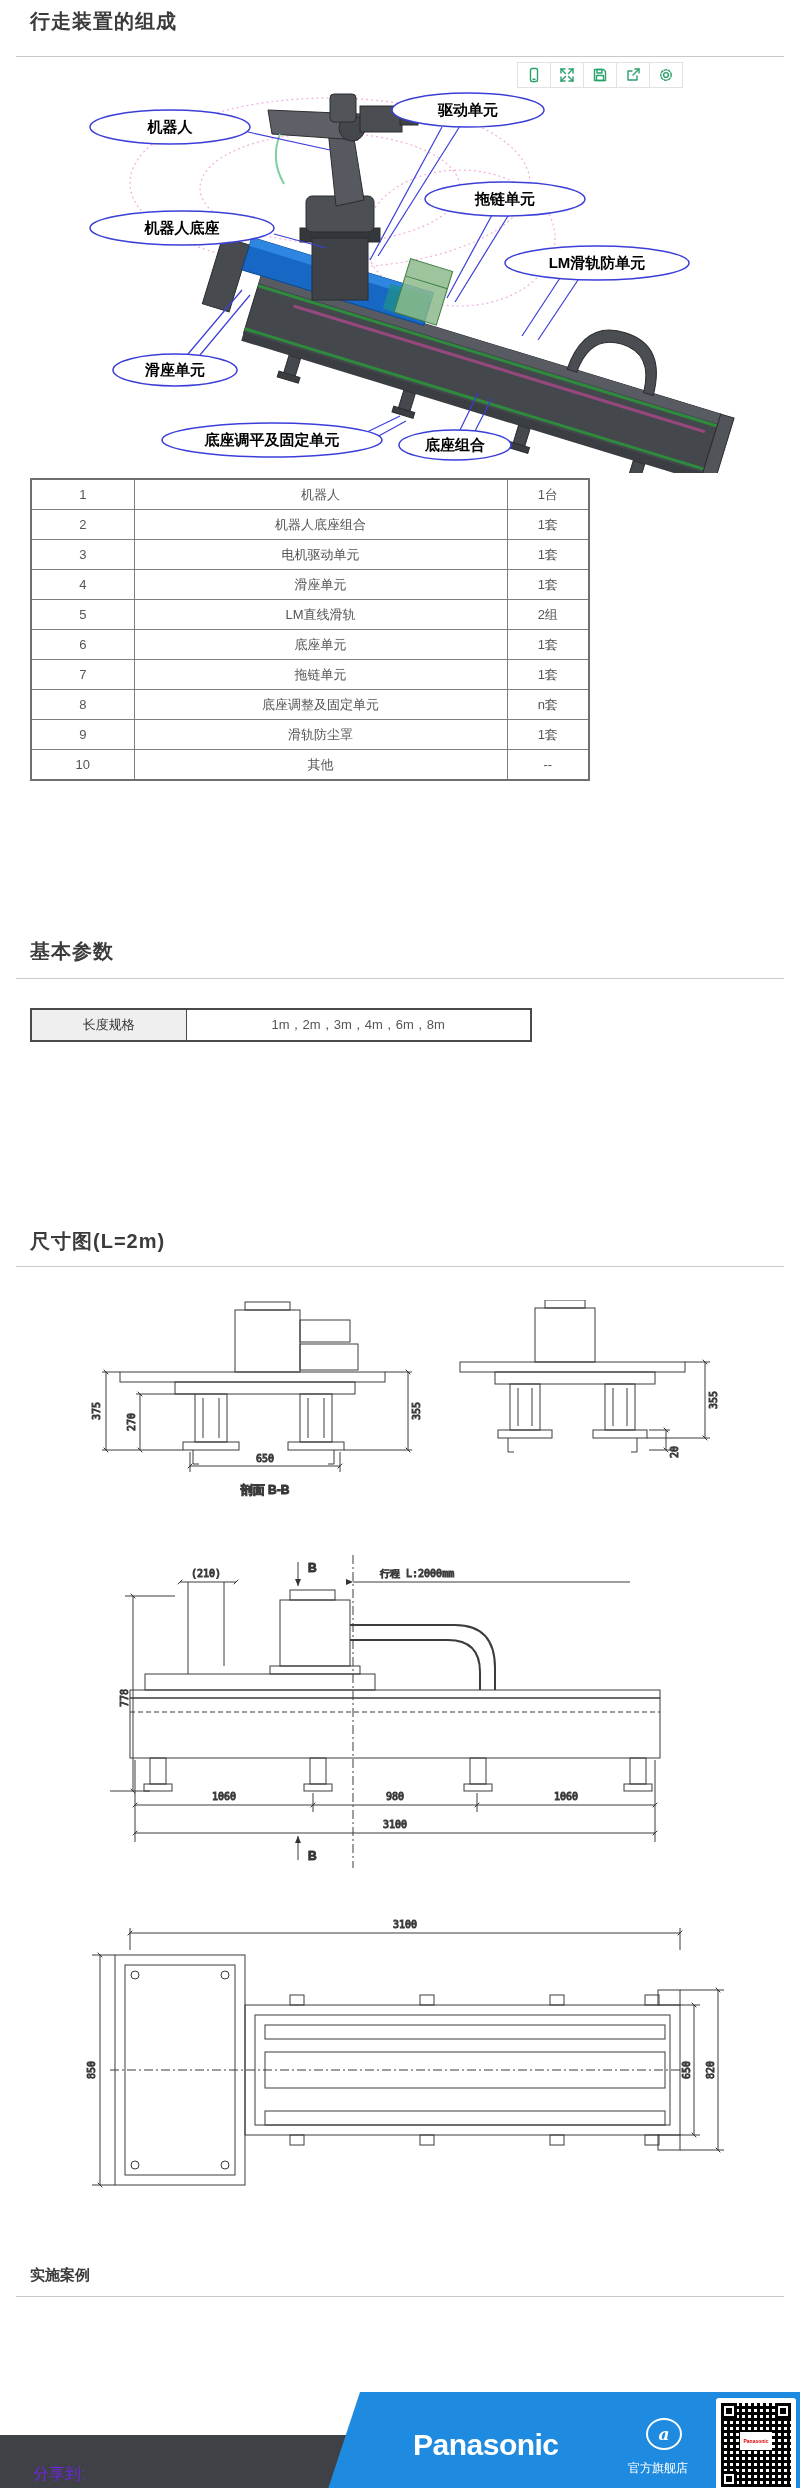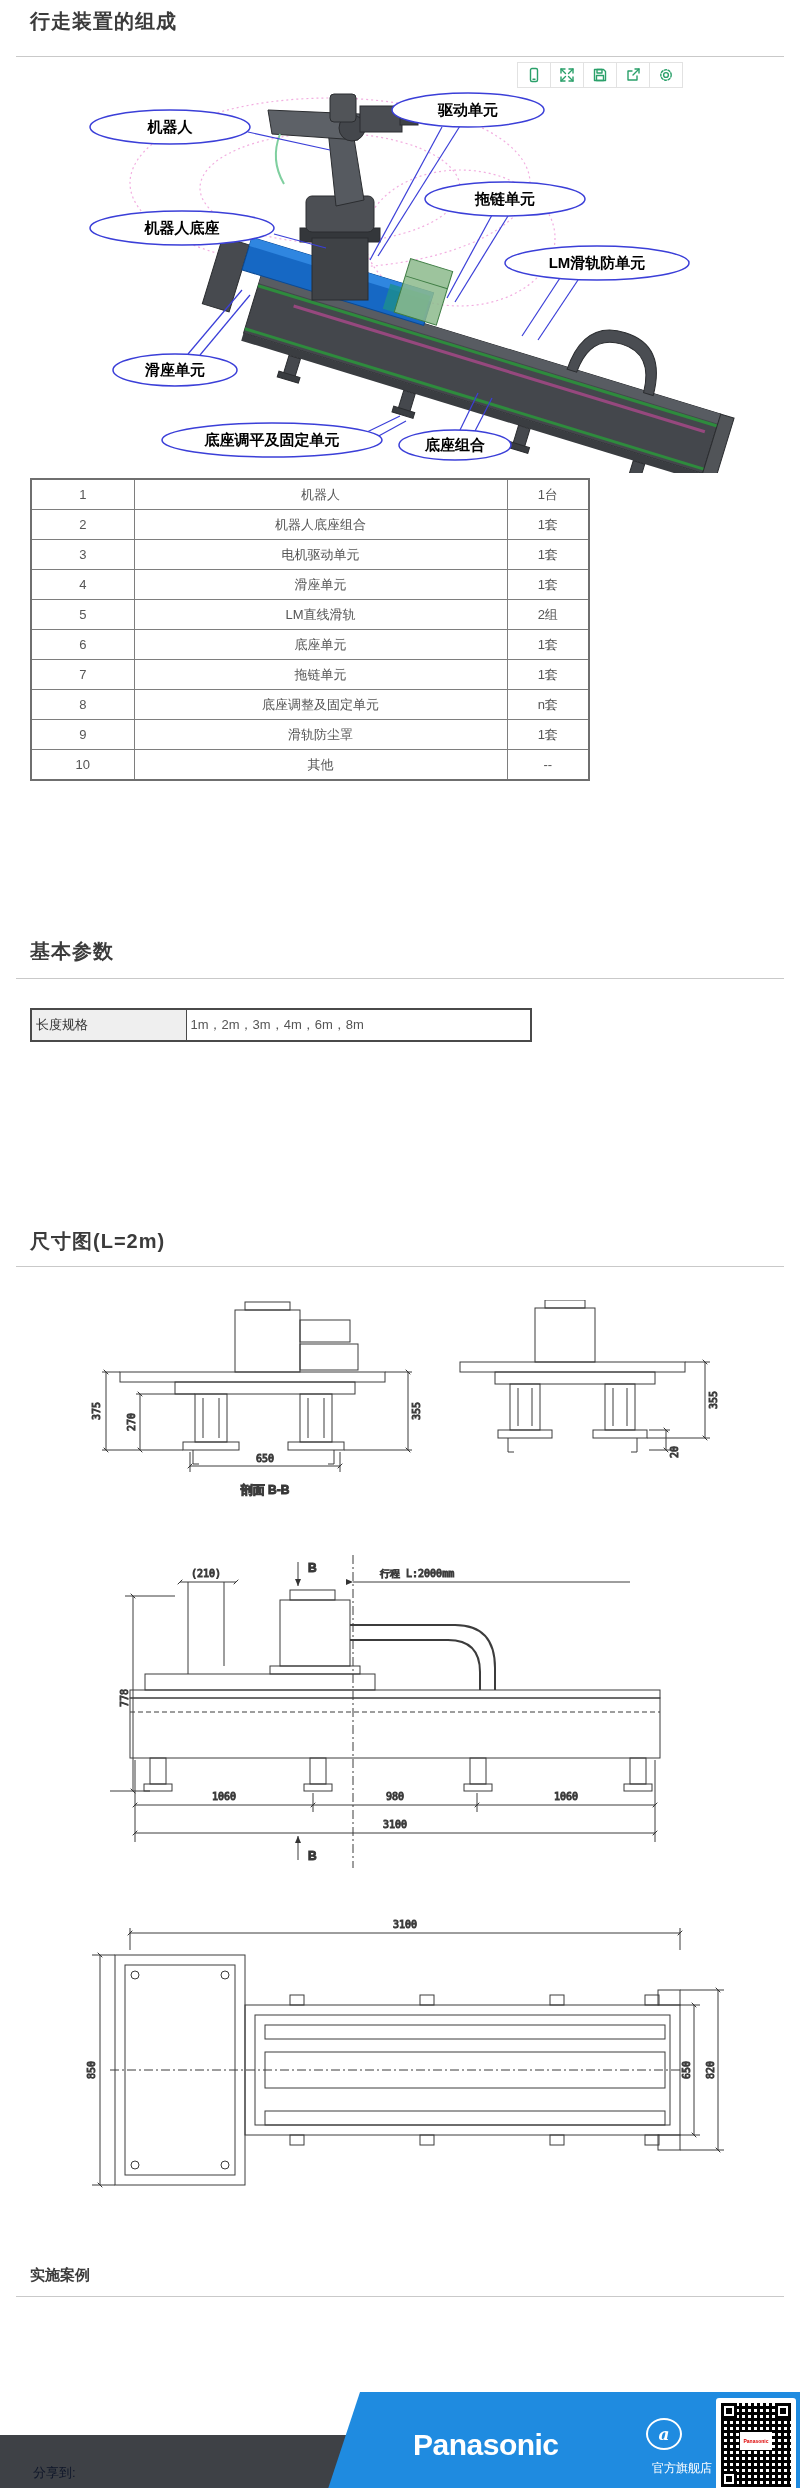--- a/index.html
+++ b/index.html
@@ -11,38 +11,38 @@
   
   .toolbar{position:absolute;left:517px;top:62px;display:flex;background:#fff;border:1px solid #e2e2e2;}
   .tool{width:32px;height:24px;display:flex;align-items:center;justify-content:center;border-left:1px solid #e2e2e2;cursor:pointer;}
   .tool:first-child{border-left:none;}
   .tool svg{stroke:#2aa06a;fill:none;stroke-width:1.4;stroke-linecap:round;stroke-linejoin:round;}
   
   table.comp{position:absolute;left:30px;top:478px;width:558px;border-collapse:collapse;table-layout:fixed;font-size:13px;color:#555;border:2px solid #6f6f6f;}
   table.comp th,table.comp td{border:1px solid #7e7e7e;height:29px;text-align:center;padding:0 4px;font-weight:normal;}
   table.comp th{background:#f2f2f2;color:#3c3c3c;font-weight:bold;}
   table.params{position:absolute;left:30px;top:1008px;width:500px;border-collapse:collapse;table-layout:fixed;font-size:13px;color:#555;border:2px solid #4a4a4a;}
-  table.params td{border:1px solid #4a4a4a;height:30px;padding:0 4px;}
+  table.params td{border:1px solid #4a4a4a;height:30px;text-align:center;padding:0 4px;}
   table.params td.lab{background:#efefef;color:#333;}
   
   .callout-t{font:bold 15px "Liberation Sans","DejaVu Sans",sans-serif;fill:#000;}
   .dim{font:10px "DejaVu Sans Mono","Liberation Mono",monospace;fill:#333;}
   .cap{font:bold 12px "Liberation Sans","DejaVu Sans",sans-serif;fill:#333;}
   .blabel{font:bold 12px "Liberation Sans","DejaVu Sans",sans-serif;fill:#333;}
   
   .footer{position:absolute;left:0;top:2392px;width:800px;height:100px;}
   .footer-dark{position:absolute;left:0;top:43px;width:800px;height:57px;background:#3e4146;}
   .footer-blue{position:absolute;left:0;top:0;width:800px;height:100px;background:#1f8be0;
     clip-path:polygon(360px 0,800px 0,800px 100px,327px 100px);}
-  .share{position:absolute;left:33px;top:72px;color:#0f172a;font-size:13px;}
+  .share{position:absolute;left:33px;top:72px;color:#6d28d9;font-size:16px;}
   .brand{position:absolute;left:413px;top:36px;color:#fff;font-size:30px;font-weight:bold;letter-spacing:-0.5px;}
   .tmall{position:absolute;left:646px;top:26px;width:32px;height:28px;border:2px solid #fff;border-radius:50%;
     display:flex;align-items:center;justify-content:center;color:#fff;
     font:bold italic 17px "DejaVu Serif","Liberation Serif",serif;}
-  .store{position:absolute;left:628px;top:68px;color:#fff;font-size:12px;margin-left:24px;}
+  .store{position:absolute;left:628px;top:68px;color:#fff;font-size:12px;}
   .qr{position:absolute;left:716px;top:6px;width:80px;height:94px;background:#fff;border-radius:3px;padding:0;}
   .qr-in{position:absolute;left:5px;top:5px;width:70px;height:84px;
     background:repeating-linear-gradient(90deg,#000 0 3px,transparent 3px 6px),
                repeating-linear-gradient(0deg,#000 0 3px,#fff 3px 6px);}
   .finder{position:absolute;width:16px;height:16px;border:3px solid #000;background:#fff;box-sizing:border-box;}
   .finder::after{content:"";position:absolute;left:2px;top:2px;width:6px;height:6px;background:#000;}
   .qr-center{position:absolute;left:24px;top:34px;width:32px;height:18px;background:#fff;display:flex;align-items:center;justify-content:center;
     font:bold 5px "Liberation Sans",sans-serif;color:#d00;}
 </style>
 </head>

